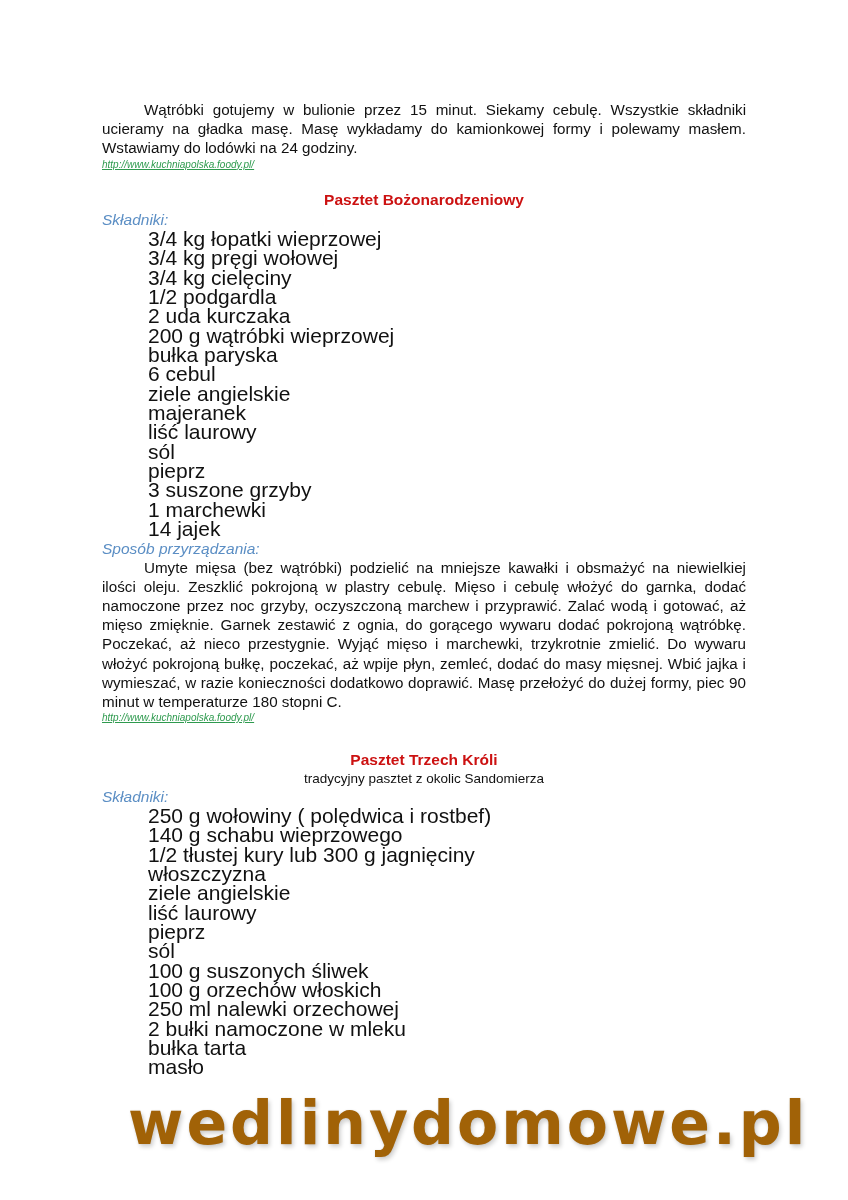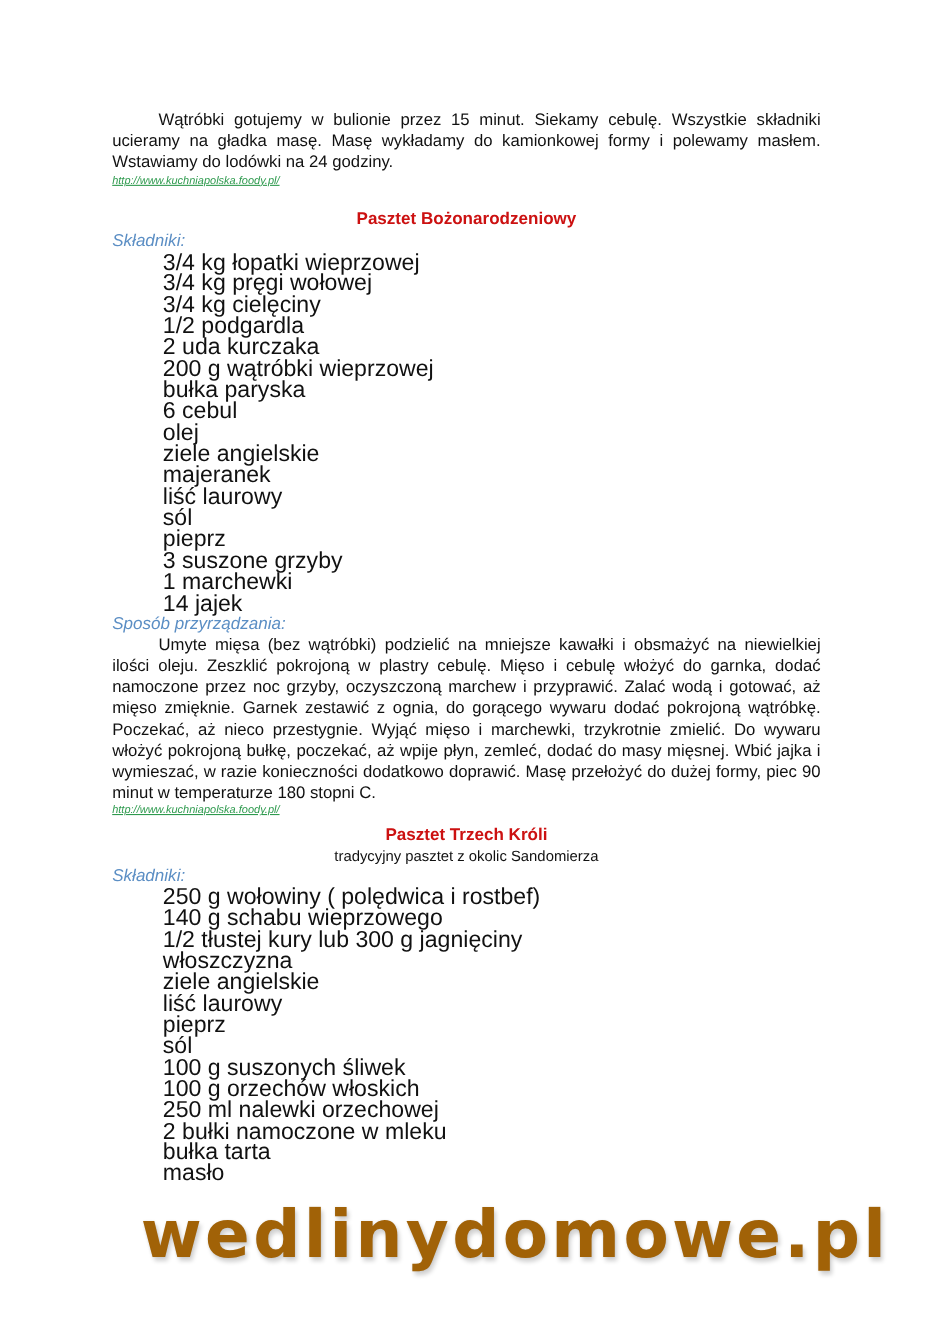--- a/index.html
+++ b/index.html
@@ -34,21 +34,20 @@
     <div class="section">Składniki:</div>
     <ul class="ing" id="ing1">
         <li>3/4 kg łopatki wieprzowej</li>
         <li>3/4 kg pręgi wołowej</li>
         <li>3/4 kg cielęciny</li>
         <li>1/2 podgardla</li>
         <li>2 uda kurczaka</li>
         <li>200 g wątróbki wieprzowej</li>
         <li>bułka paryska</li>
         <li>6 cebul</li>
-        <li>olej</li>
         <li>ziele angielskie</li>
         <li>majeranek</li>
         <li>liść laurowy</li>
         <li>sól</li>
         <li>pieprz</li>
         <li>3 suszone grzyby</li>
         <li>1 marchewki</li>
         <li>14 jajek</li>
       </ul>
     <div class="section">Sposób przyrządzania:</div>

